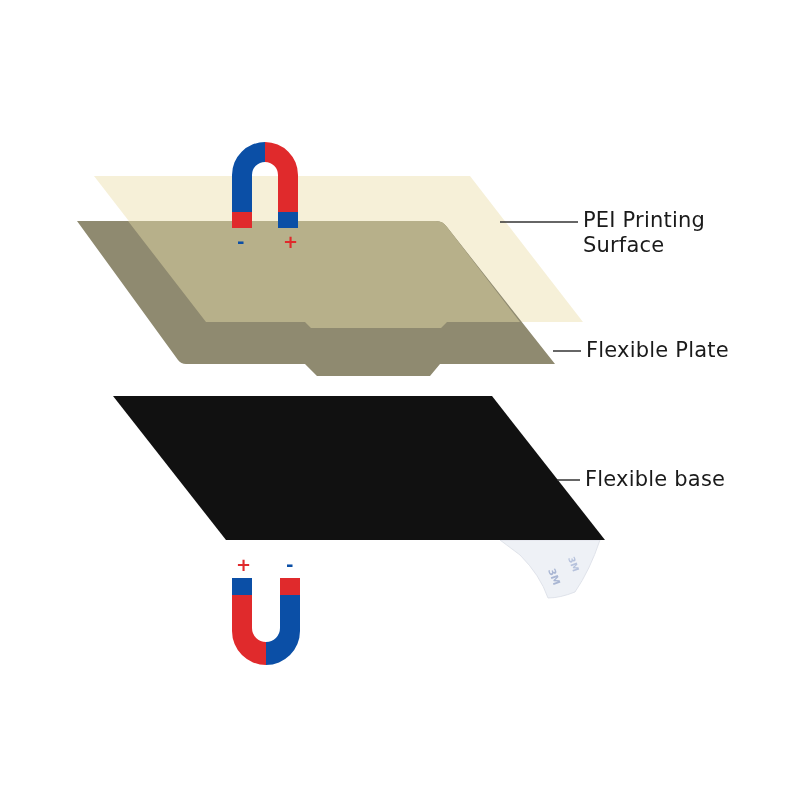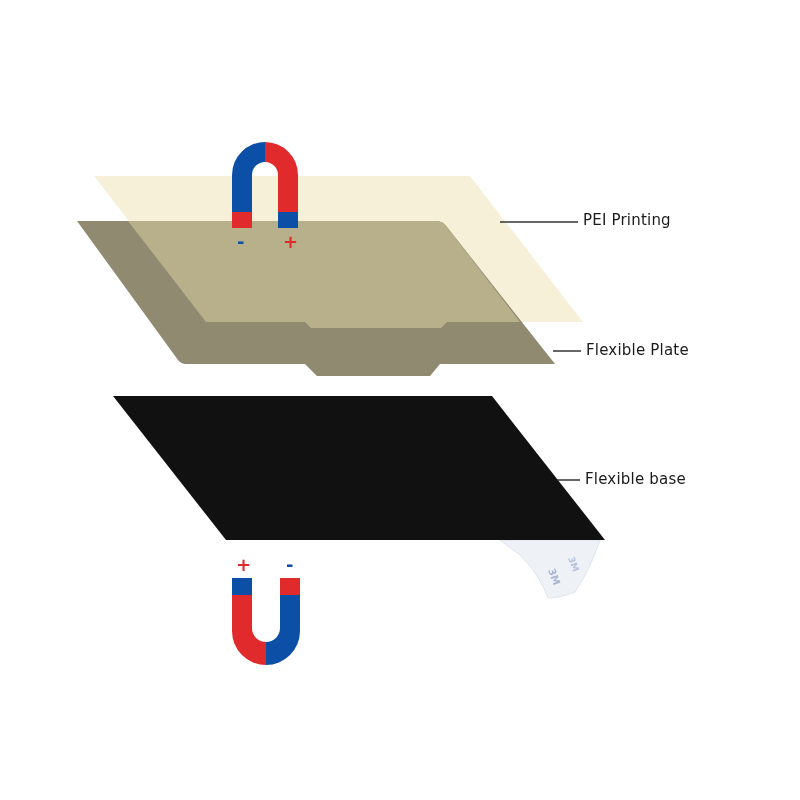--- a/index.html
+++ b/index.html
@@ -17,21 +17,21 @@
     .diagram {
       position: absolute;
       left: 0;
       top: 0;
       width: 800px;
       height: 800px;
     }
     .label {
       position: absolute;
       color: #1a1a1a;
-      font-size: 15px;
+      font-size: 21px;
       line-height: 25px;
       letter-spacing: 0.2px;
       white-space: nowrap;
     }
     .label-pei { left: 583px; top: 208px; }
     .label-flex { left: 586px; top: 338px; }
     .label-mag { left: 585px; top: 467px; }
     .label span { display: block; }
     .pole {
       position: absolute;
@@ -85,15 +85,16 @@
   </g>
 </svg>
 
 <div class="pole" style="left:237px; top:233px; color:#0b4fa6;">-</div>
 <div class="pole" style="left:283px; top:233px; color:#e02a2c;">+</div>
 <div class="pole" style="left:236px; top:556px; color:#e02a2c;">+</div>
 <div class="pole" style="left:286px; top:556px; color:#0b4fa6;">-</div>
 
 <div class="label label-pei">
   <span>PEI Printing</span>
+  <span>Surface</span>
 </div>
 <div class="label label-flex">Flexible Plate</div>
 <div class="label label-mag">Flexible base</div>
 
 </body></html>

